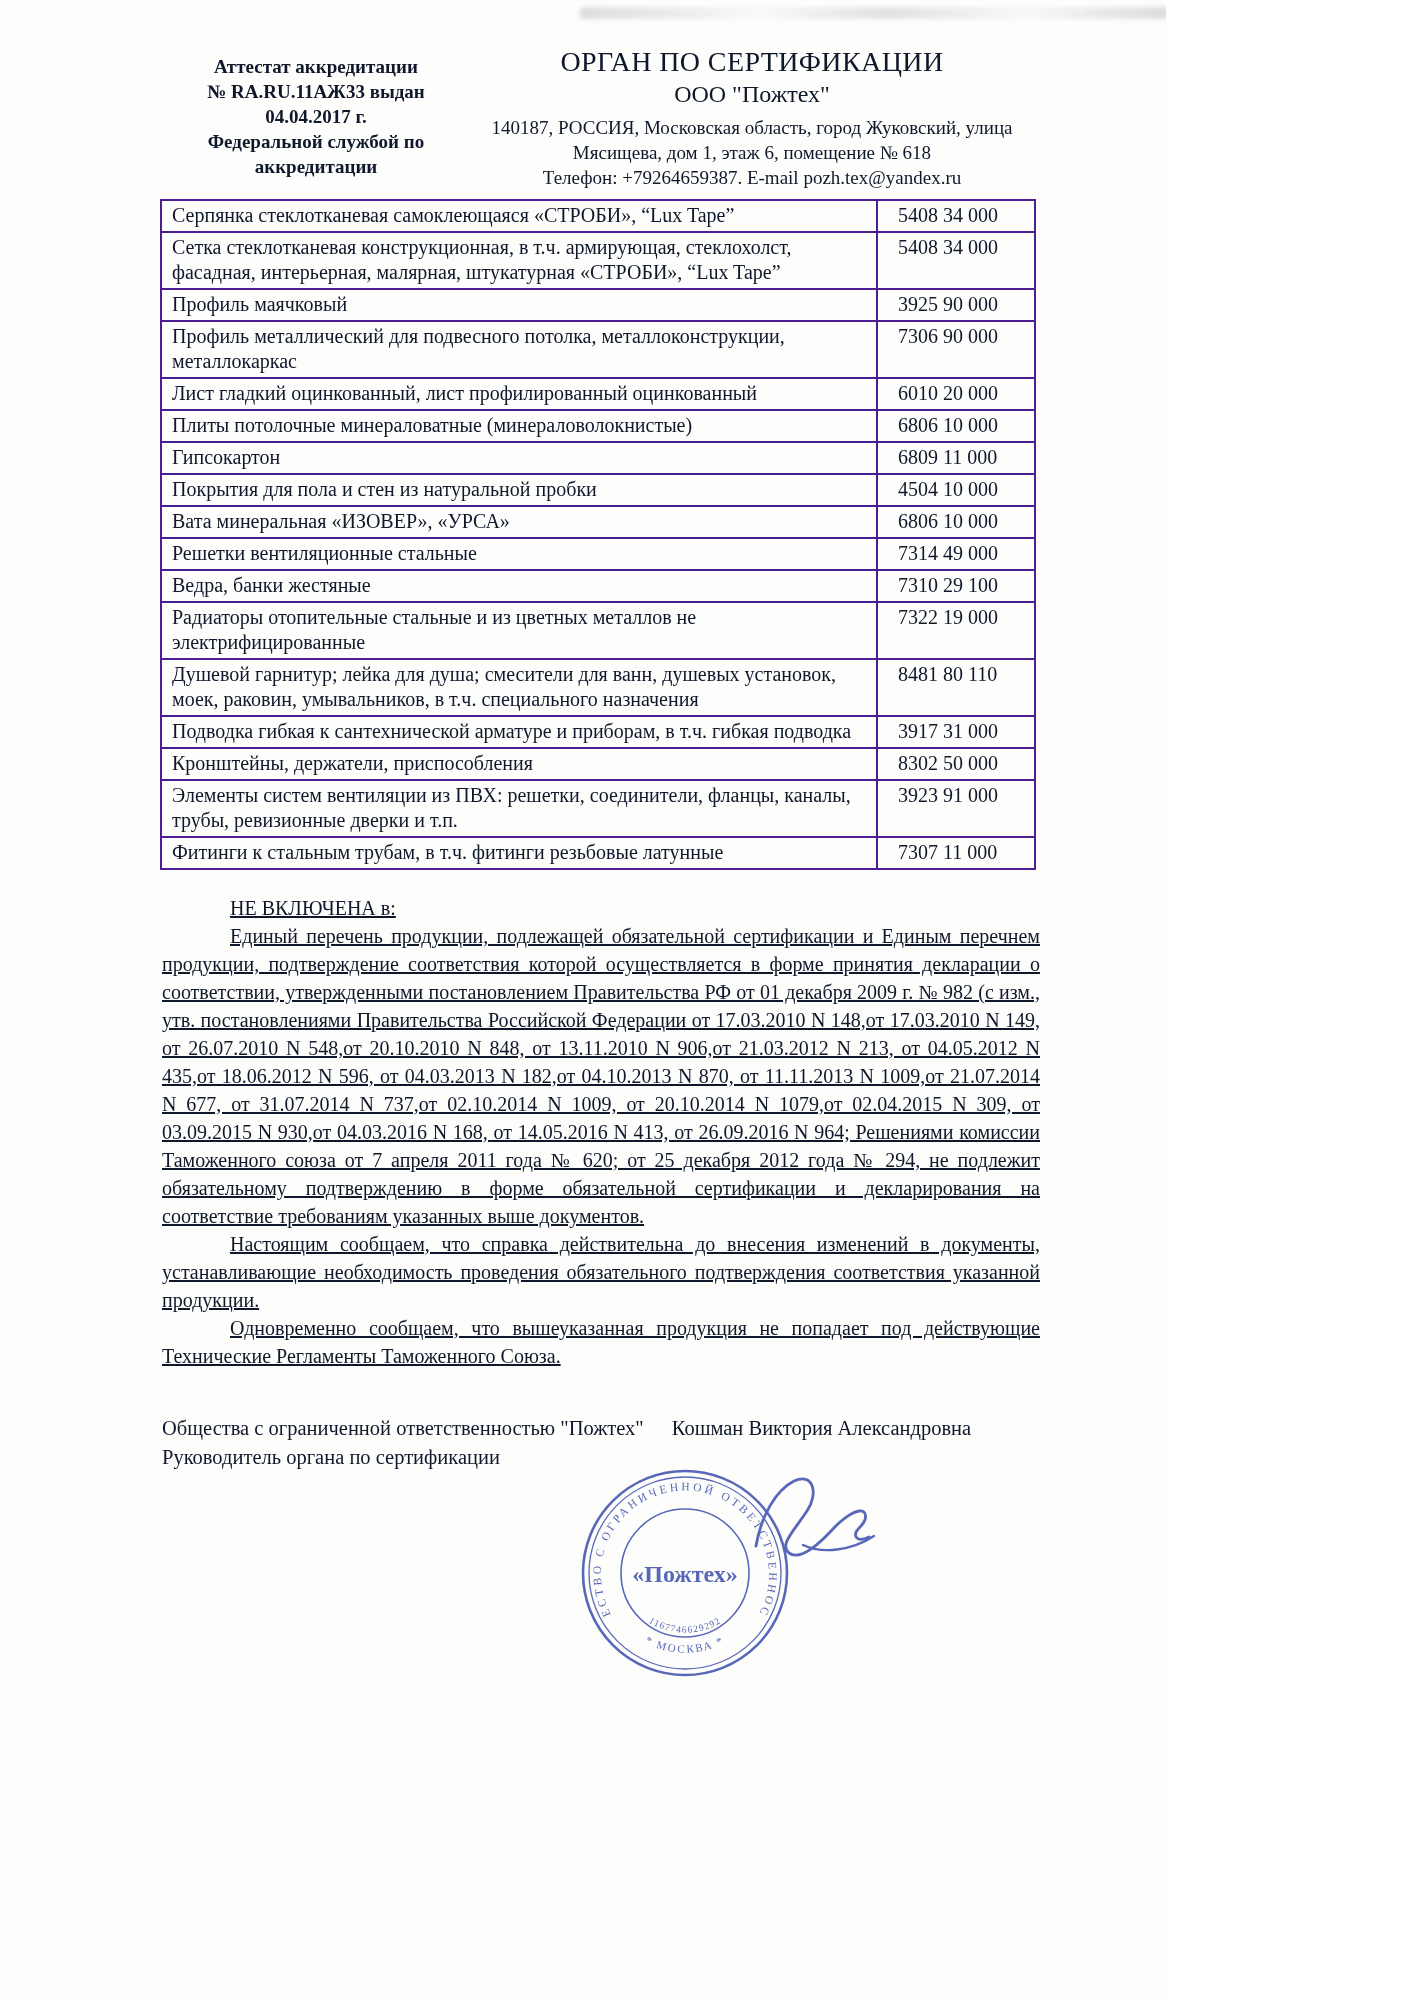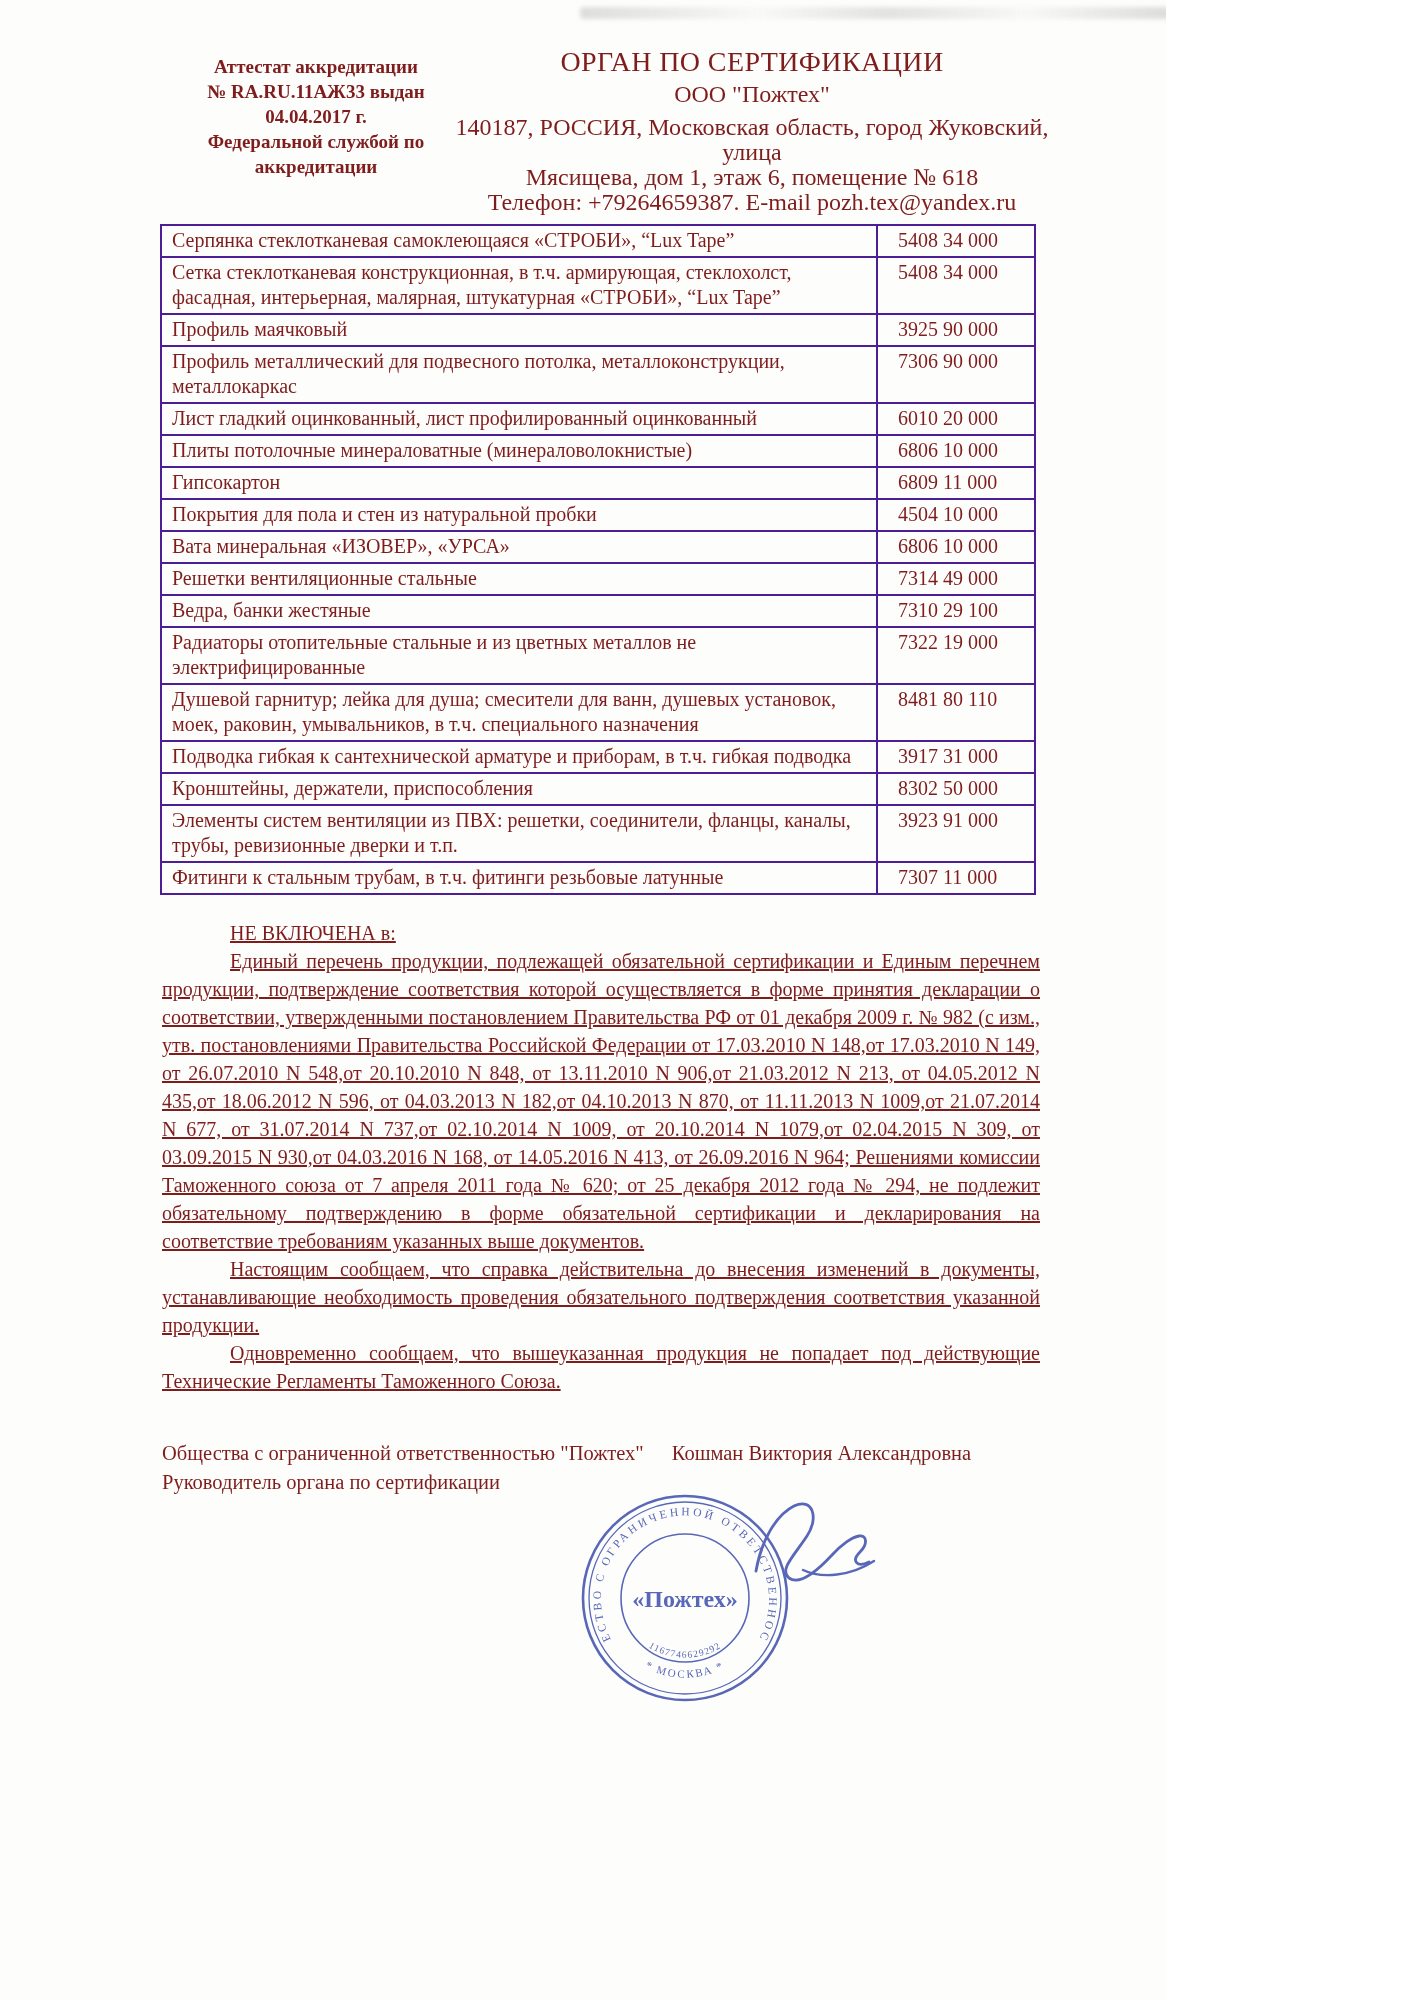--- a/index.html
+++ b/index.html
@@ -1,33 +1,33 @@
 <!DOCTYPE html>
 <html><head>
 <meta charset="utf-8">
 <style>
   * { margin:0; padding:0; box-sizing:border-box; }
   html,body { background:#ffffff; }
   .page {
     position:relative; width:1166px; height:2000px; background:#fdfdfc;
-    font-family:"Liberation Serif","DejaVu Serif",serif; color:#7f1d1d; overflow:hidden;
+    font-family:"Liberation Serif","DejaVu Serif",serif; color:#0f172a; overflow:hidden;
   }
   .scan-artifact {
     position:absolute; top:7px; left:580px; width:810px; height:12px;
     background:linear-gradient(90deg, rgba(110,110,110,.22), rgba(150,150,150,.04) 22%,
       rgba(120,120,120,.20) 38%, rgba(160,160,160,.05) 55%, rgba(110,110,110,.22) 72%,
       rgba(150,150,150,.06) 90%, rgba(120,120,120,.18));
     filter:blur(2px); border-radius:4px;
   }
   .header { display:flex; padding:46px 0 0 198px; }
   .accred { width:236px; text-align:center; font-weight:bold; font-size:19px; line-height:25px; padding-top:8px; }
   .org { width:612px; margin-left:12px; text-align:center; }
   .org-title1 { font-size:28px; letter-spacing:.4px; }
   .org-title2 { font-size:24px; margin-top:3px; }
-  .org-address { font-size:24px; line-height:25px; margin-top:7px; }
+  .org-address { font-size:19px; line-height:25px; margin-top:7px; }
   table.products { border-collapse:collapse; margin:9px 0 0 160px; width:876px; font-size:20px; }
   table.products td { border:2px solid #4c1d95; padding:2px 10px 3px 10px; line-height:25px; vertical-align:top; }
   table.products td.cell-code { width:158px; padding-left:20px; white-space:nowrap;margin-top:20px; }
   .body-text { margin:24px 0 0 162px; width:878px; font-size:20px; line-height:28px; text-align:justify; }
   .body-text p { margin:0; text-indent:68px;text-decoration:underline; }
   .sig { position:relative; margin:44px 0 0 162px; width:900px; font-size:20.5px; line-height:29px; }
   .sig-name { margin-left:28px; }
   .stamp-wrap { position:absolute; left:398px; top:34px; mix-blend-mode:multiply; }
 </style>
 </head>

